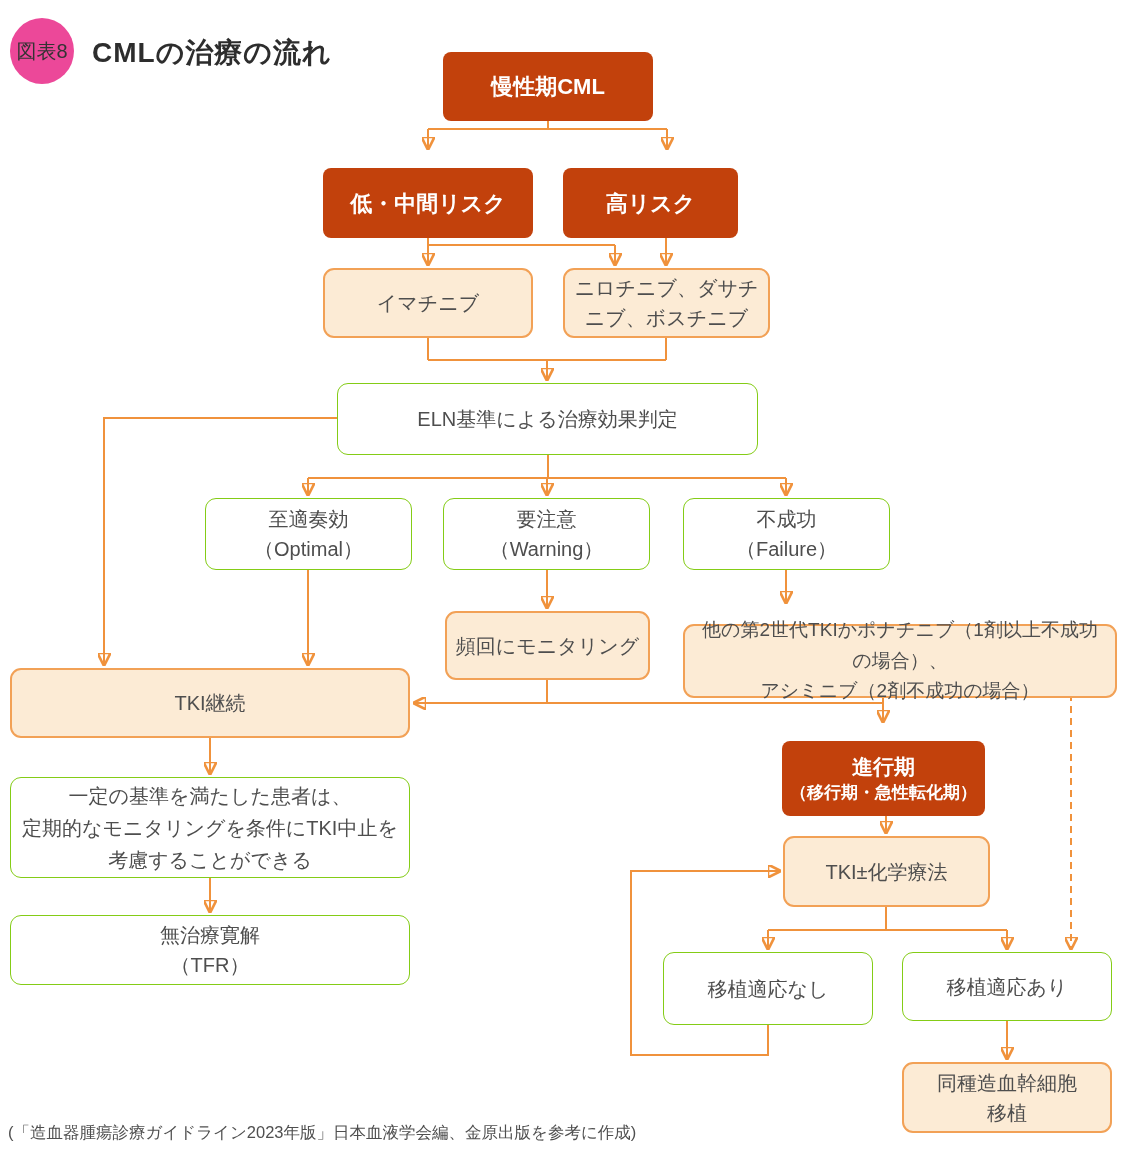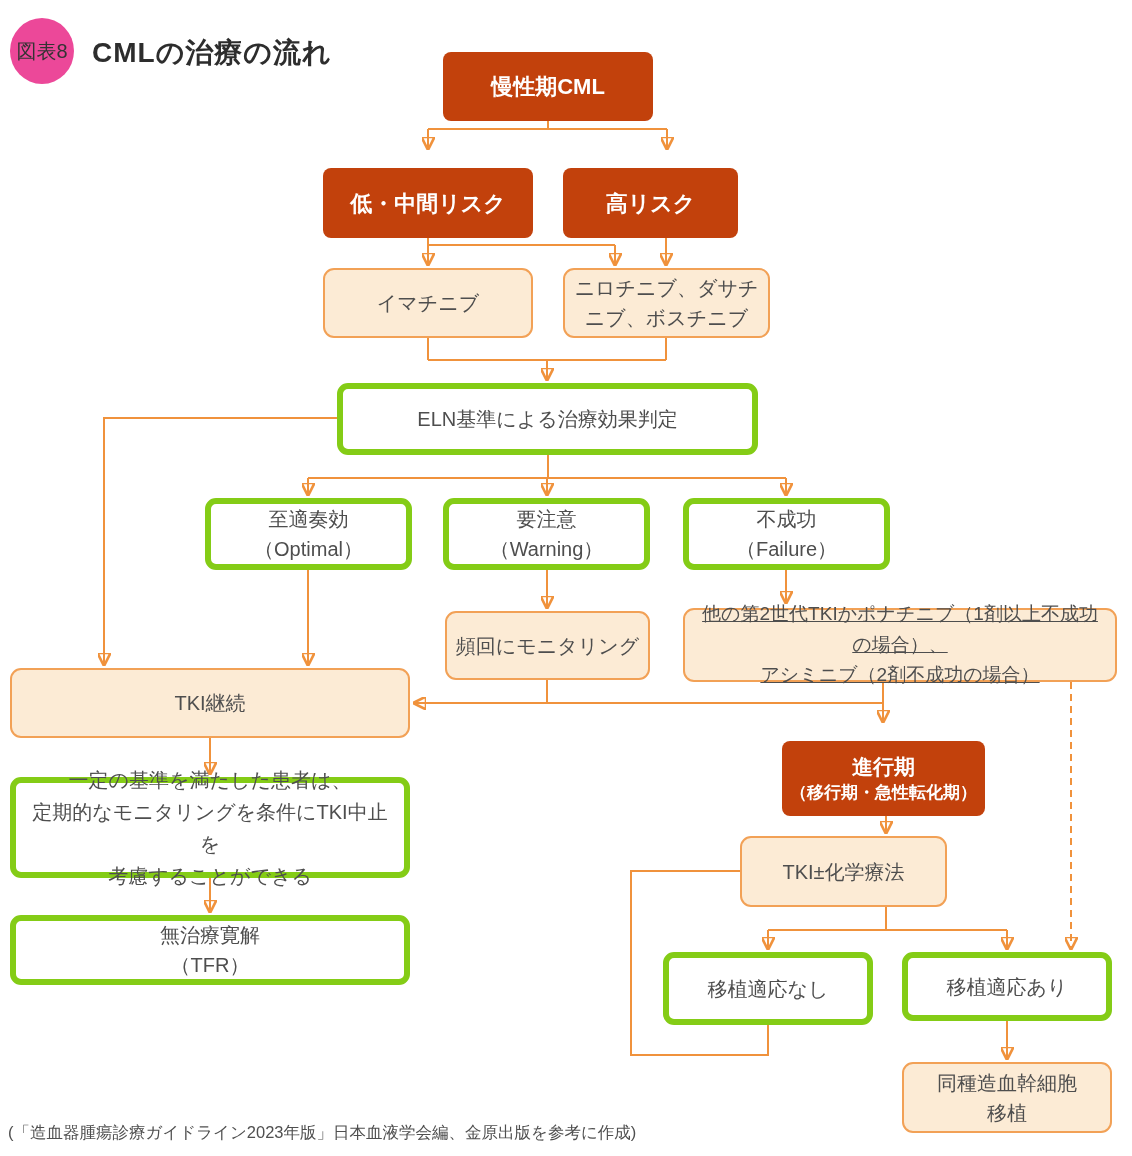--- a/index.html
+++ b/index.html
@@ -9,21 +9,21 @@
   }
   .wires{position:absolute;left:0;top:0;z-index:0;}
   .wires path{fill:none;stroke:#F0923C;stroke-width:2;}
   .node{
     position:absolute;z-index:1;display:flex;align-items:center;justify-content:center;
     flex-direction:column;text-align:center;white-space:pre-line;box-sizing:border-box;
     border-radius:11px;font-size:20px;line-height:1.5;color:#4E4E4E;padding:4px 8px;
   }
   .solid{background:#c2410c;color:#ffffff;font-weight:bold;font-size:22px;border-radius:8px;margin-top:16px;}
   .light{background:#FCEBD5;border:2px solid #F2A156;}
-  .white{background:#ffffff;border:6px solid #84cc16;}
+  .white{background:#ffffff;border:1px solid #84cc16;}
   .small-text{font-size:19px;line-height:1.62;}
   .adv-line1{font-size:21px;line-height:1.4;}
   .adv-line2{font-size:17px;line-height:1.4;}
   .fig-badge{
     position:absolute;left:10px;top:18px;width:64px;height:66px;border-radius:50%;
     background:#ec4899;display:flex;align-items:center;justify-content:center;
     font-size:20px;color:#333333;z-index:1;
   }
   .fig-title{
     position:absolute;left:92px;top:34px;font-size:28px;font-weight:600;color:#2D2D2D;
@@ -108,38 +108,38 @@
 （Optimal）</div>
 
   <div class="node white" style="left:443px;top:498px;width:207px;height:72px;">要注意
 （Warning）</div>
 
   <div class="node white" style="left:683px;top:498px;width:207px;height:72px;">不成功
 （Failure）</div>
 
   <div class="node light" style="left:445px;top:611px;width:205px;height:69px;">頻回にモニタリング</div>
 
-  <div class="node light small-text" style="left:683px;top:608px;width:434px;height:74px;text-decoration:underline;">他の第2世代TKIかポナチニブ（1剤以上不成功の場合）、
+  <div class="node light small-text" style="left:683px;top:624px;width:434px;height:74px;">他の第2世代TKIかポナチニブ（1剤以上不成功の場合）、
 アシミニブ（2剤不成功の場合）</div>
 
   <div class="node light" style="left:10px;top:668px;width:400px;height:70px;">TKI継続</div>
 
   <div class="node white" style="left:10px;top:777px;width:400px;height:101px;line-height:1.6;">一定の基準を満たした患者は、
 定期的なモニタリングを条件にTKI中止を
 考慮することができる</div>
 
   <div class="node white" style="left:10px;top:915px;width:400px;height:70px;">無治療寛解
 （TFR）</div>
 
   <div class="node solid" style="left:782px;top:725px;width:203px;height:75px;">
     <span class="adv-line1">進行期</span>
     <span class="adv-line2">（移行期・急性転化期）</span>
   </div>
 
-  <div class="node light" style="left:740px;top:836px;width:207px;height:71px;">TKI±化学療法</div>
+  <div class="node light" style="left:783px;top:836px;width:207px;height:71px;">TKI±化学療法</div>
 
   <div class="node white" style="left:663px;top:952px;width:210px;height:73px;">移植適応なし</div>
 
   <div class="node white" style="left:902px;top:952px;width:210px;height:69px;">移植適応あり</div>
 
   <div class="node light" style="left:902px;top:1062px;width:210px;height:71px;">同種造血幹細胞
 移植</div>
 
   <div class="caption">(「造血器腫瘍診療ガイドライン2023年版」日本血液学会編、金原出版を参考に作成)</div>
 

